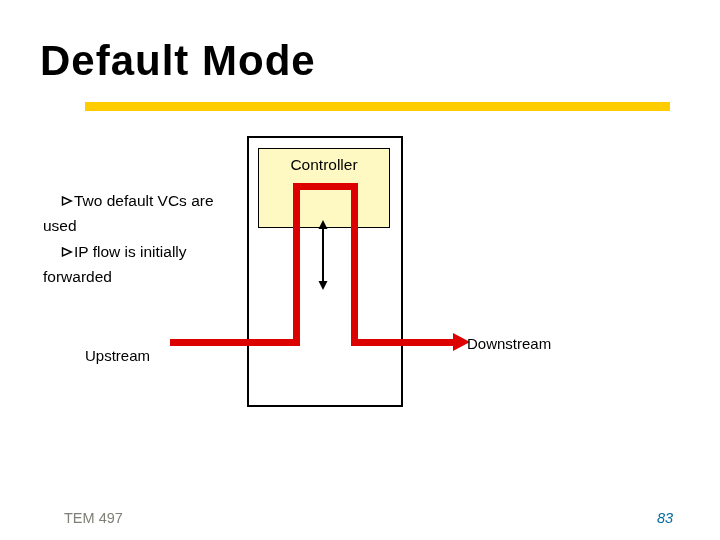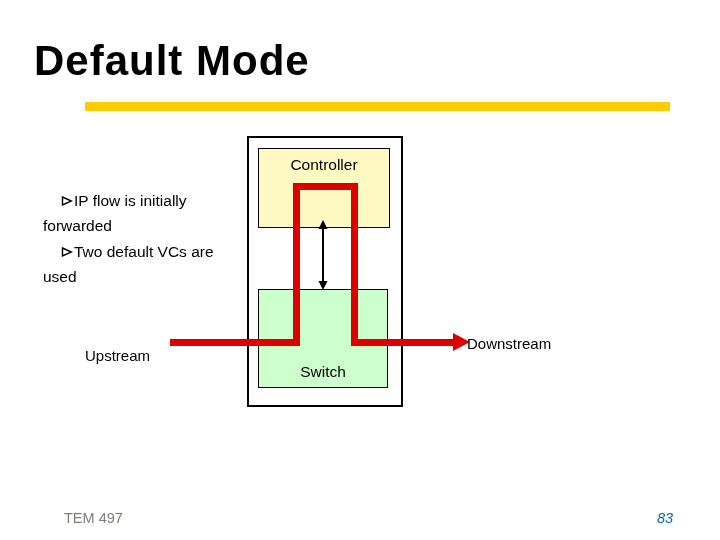--- a/index.html
+++ b/index.html
@@ -3,21 +3,21 @@
 <meta charset="utf-8">
 <style>
   html,body{margin:0;padding:0;background:#e8e8e8;}
   .slide{
     position:relative;width:720px;height:540px;background:#ffffff;
     font-family:"Liberation Sans","DejaVu Sans",sans-serif;
     overflow:hidden;margin:0 auto;
   }
   
   .title{
-    position:absolute;left:34px;top:40px;
+    position:absolute;left:40px;top:40px;
     font-size:42px;line-height:42px;font-weight:900;letter-spacing:1px;
     color:#000;white-space:nowrap;
   }
   .accent-bar{
     position:absolute;left:85px;top:102px;width:585px;height:9px;
     background:#FFCC00;
   }
   
   .usc-logo{position:absolute;left:663px;top:4px;width:53px;}
   .usc-bar{height:5px;background:#990000;}
@@ -81,32 +81,29 @@
 
 <div class="slide">
 
   <div class="title">Default Mode</div>
   <div class="accent-bar"></div>
 
 
   <div class="bullets">
     <p><span class="bullet-icon"><svg width="12" height="12" viewBox="0 0 12 12">
             <path d="M1.5,2 L10.5,6 L1.5,10 Z" fill="#ffffff" stroke="#000000" stroke-width="1.4"></path>
-          </svg></span><span>IP flow is initially forwarded</span></p>
+          </svg></span><span>Two default VCs are used</span></p>
     <p><span class="bullet-icon"><svg width="12" height="12" viewBox="0 0 12 12">
             <path d="M1.5,2 L10.5,6 L1.5,10 Z" fill="#ffffff" stroke="#000000" stroke-width="1.4"></path>
-          </svg></span><span>Two default VCs are used</span></p>
+          </svg></span><span>IP flow is initially forwarded</span></p>
   </div>
 
   <div class="outer-box"></div>
   <div class="controller-box">
     <span>Controller</span>
-  </div>
-  <div class="switch-box">
-    <span>Switch</span>
   </div>
 
   <div class="double-arrow">
     <svg width="14" height="70" viewBox="0 0 14 70">
       <line x1="7" y1="5" x2="7" y2="65" stroke="#000" stroke-width="2"></line>
       <polygon points="7,0 11.5,9 2.5,9" fill="#000"></polygon>
       <polygon points="7,70 11.5,61 2.5,61" fill="#000"></polygon>
     </svg>
   </div>
 

